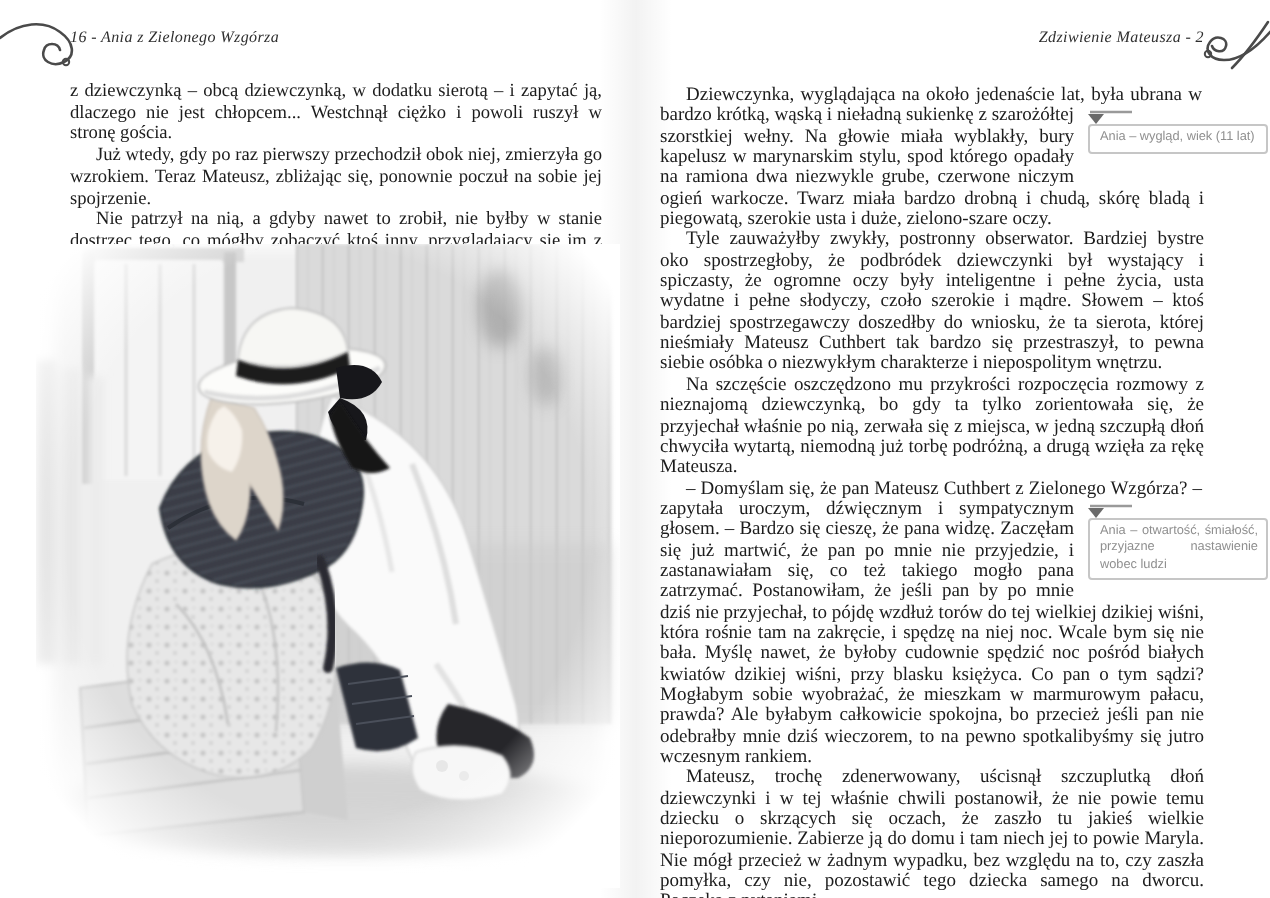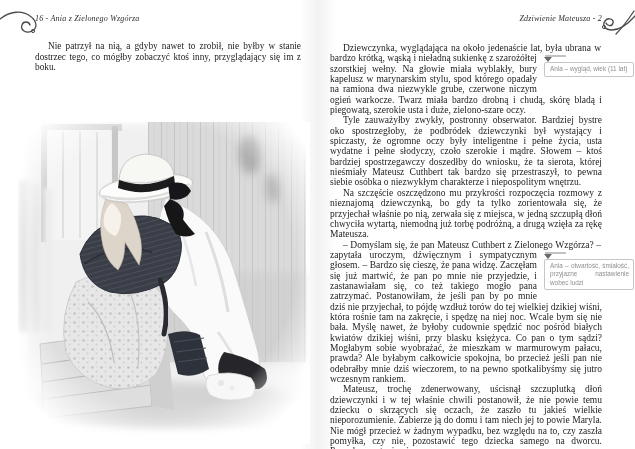--- a/index.html
+++ b/index.html
@@ -72,20 +72,22 @@
 <svg class="flourish fl-right" width="37" height="30" viewBox="0 0 37 30">
   <path d="M37,6 C30,14 22,20 14,20 C7,20 4,15 7,11 C10,7 16,9 15,13 C14,17 9,16 8,13" fill="none" stroke="#4a4a4a" stroke-width="1.3" stroke-linecap="round"></path>
   <path d="M18,24 C24,18 30,10 36,1" fill="none" stroke="#4a4a4a" stroke-width="1.3" stroke-linecap="round"></path>
   <circle cx="6" cy="17" r="1.6" fill="none" stroke="#4a4a4a" stroke-width="1"></circle>
 </svg>
 
 <div class="running-head rh-left">16 - Ania z Zielonego Wzgórza</div>
 <div class="running-head rh-right">Zdziwienie Mateusza - 2</div>
 
 <div class="page-text lp-text">
+  <p>z dziewczynką – obcą dziewczynką, w dodatku sierotą – i zapytać ją, dlaczego nie jest chłopcem... Westchnął ciężko i powoli ruszył w stronę gościa.</p>
+  <p class="ind">Już wtedy, gdy po raz pierwszy przechodził obok niej, zmierzyła go wzrokiem. Teraz Mateusz, zbliżając się, ponownie poczuł na sobie jej spojrzenie.</p>
   <p class="ind">Nie patrzył na nią, a gdyby nawet to zrobił, nie byłby w stanie dostrzec tego, co mógłby zobaczyć ktoś inny, przyglądający się im z boku.</p>
 </div>
 
 <div class="illu">
   <svg width="292" height="322" viewBox="0 0 292 322" role="img">
     <defs>
       <filter id="b2" x="-30%" y="-30%" width="160%" height="160%">
           <feGaussianBlur stdDeviation="2"></feGaussianBlur>
         </filter>
       <filter id="b4" x="-40%" y="-40%" width="180%" height="180%">

